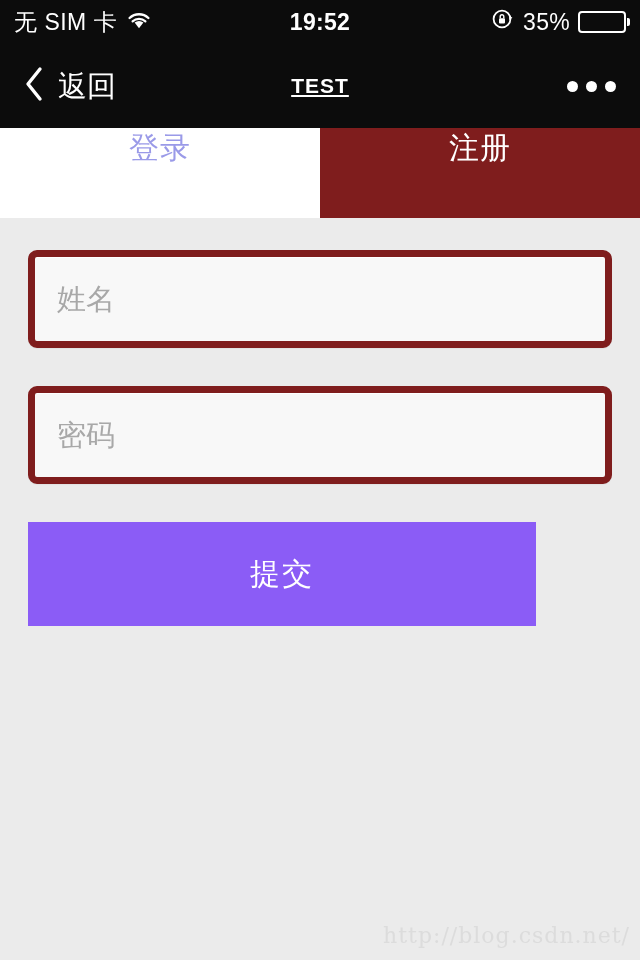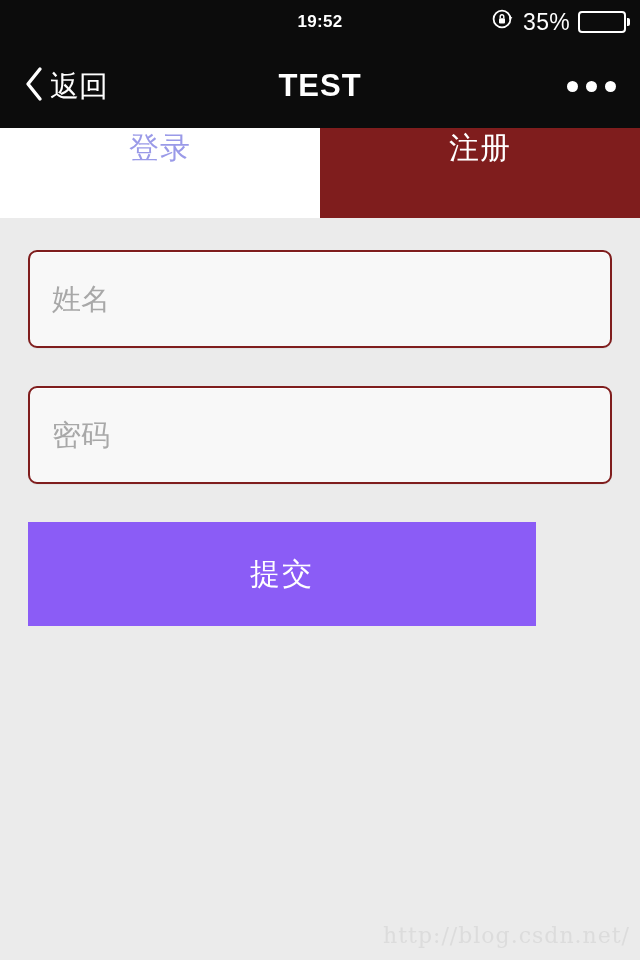--- a/index.html
+++ b/index.html
@@ -42,21 +42,21 @@
     gap: 9px;
     font-size: 23px;
     letter-spacing: 0.5px;
   }
   .carrier { font-size: 23px; line-height: 1; }
   .wifi-icon { display: block; }
   .status-center {
     position: absolute;
     left: 0; right: 0;
     text-align: center;
-    font-size: 17px;
+    font-size: 23px;
     font-weight: bold;
     letter-spacing: 0.3px;
     pointer-events: none;
   }
   .status-right {
     margin-left: auto;
     display: flex;
     align-items: center;
     gap: 8px;
     font-size: 23px;
@@ -93,34 +93,35 @@
     color: #ffffff;
     display: flex;
     align-items: center;
     padding: 0 22px;
     flex: 0 0 auto;
     position: relative;
   }
   .nav-back {
     display: flex;
     align-items: center;
-    gap: 4px;
+    gap: 12px;
     cursor: pointer;
     z-index: 2;
   }
   .chevron-left { display: block; }
   .nav-back-label { font-size: 29px; line-height: 1; }
   .nav-title {
     position: absolute;
     left: 0; right: 0;
     text-align: center;
-    font-size: 31px;
+    font-size: 21px;
     font-weight: bold;
     letter-spacing: 1px;
     pointer-events: none;
+    text-decoration: underline;
   }
   .nav-more {
     margin-left: auto;
     display: flex;
     align-items: center;
     gap: 8px;
     cursor: pointer;
     z-index: 2;
     padding: 8px 2px;
   }
@@ -159,21 +160,21 @@
   .content {
     flex: 1 1 auto;
     background: #ebebeb;
     position: relative;
     padding: 32px 28px 0 28px;
   }
   .field {
     width: 584px;
     height: 98px;
     background: #f8f8f8;
-    border: 2px solid #7f1d1d;
+    border: 7px solid #7f1d1d;
     border-radius: 9px;
     display: flex;
     align-items: center;
     padding: 0 22px;
     margin-bottom: 38px;
     box-shadow: inset 0 1px 0 rgba(255,255,255,0.9),
                 0 1px 1px rgba(0,0,0,0.04);
   }
   .field input {
     width: 100%;
@@ -215,20 +216,30 @@
     letter-spacing: 1px;
     user-select: none;
   }
 </style>
 </head>
 <body>
 
 <div id="phone">
 
   <div class="status-bar">
+    <div class="status-left">
+      <span class="carrier">无 SIM 卡</span>
+      <span class="wifi-icon">
+        <svg width="26" height="20" viewBox="0 0 26 20" aria-hidden="true">
+          <path d="M13 18.2 L8.6 12.6 a7.2 7.2 0 0 1 8.8 0 Z" fill="#ffffff"></path>
+          <path d="M3.6 8.0 a13.6 13.6 0 0 1 18.8 0" stroke="#ffffff" stroke-width="2.4" fill="none" stroke-linecap="round"></path>
+          <path d="M6.6 11.4 a9.2 9.2 0 0 1 12.8 0" stroke="#ffffff" stroke-width="2.2" fill="none" stroke-linecap="round"></path>
+        </svg>
+      </span>
+    </div>
 
     <div class="status-center">19:52</div>
 
     <div class="status-right">
       <span class="rotation-lock-icon">
         <svg width="24" height="24" viewBox="0 0 24 24" aria-hidden="true">
           <circle cx="11" cy="12" r="8.4" stroke="#ffffff" stroke-width="1.8" fill="none"></circle>
           <rect x="8" y="11.2" width="6" height="5.2" rx="1" fill="#ffffff"></rect>
           <path d="M9.2 11.2 v-1.6 a1.8 1.8 0 0 1 3.6 0 v1.6" stroke="#ffffff" stroke-width="1.4" fill="none"></path>
           <path d="M18.2 8.6 l3.2 2.2 -3.2 2.2 z" fill="#ffffff"></path>

